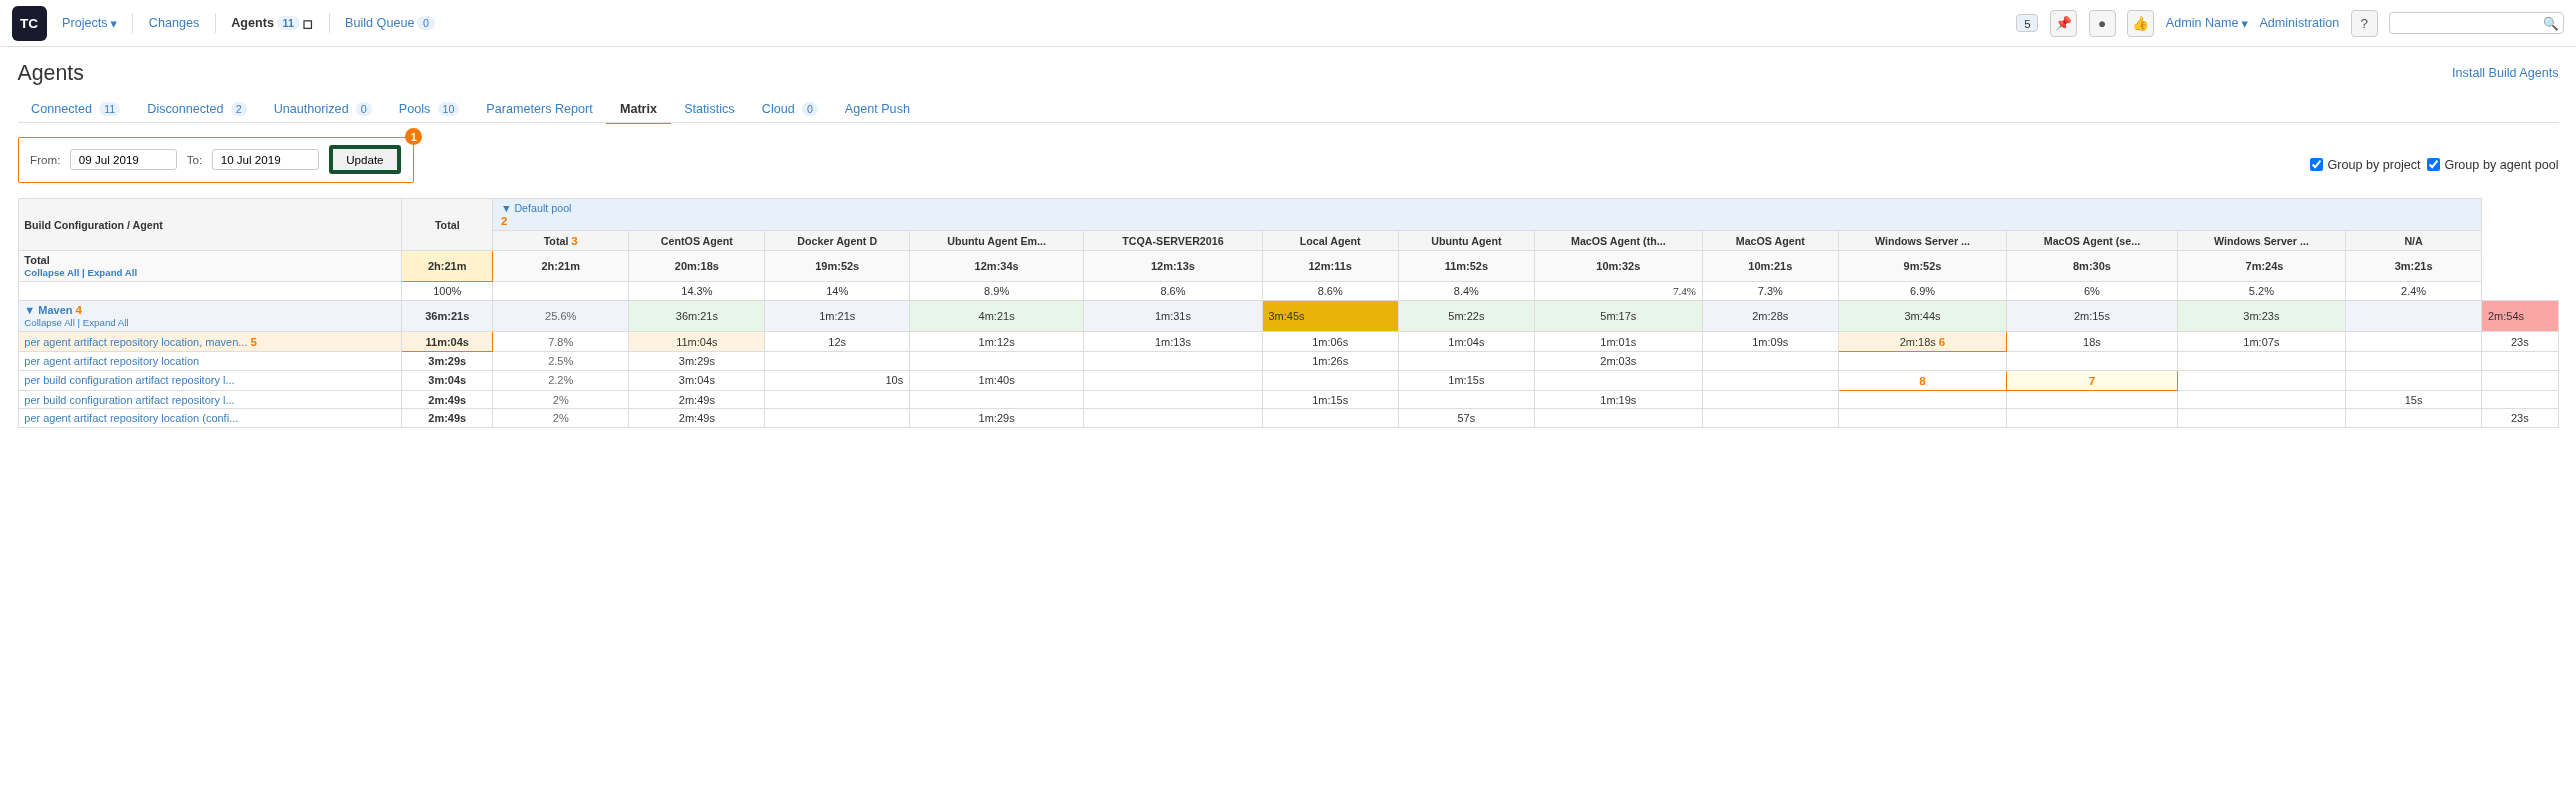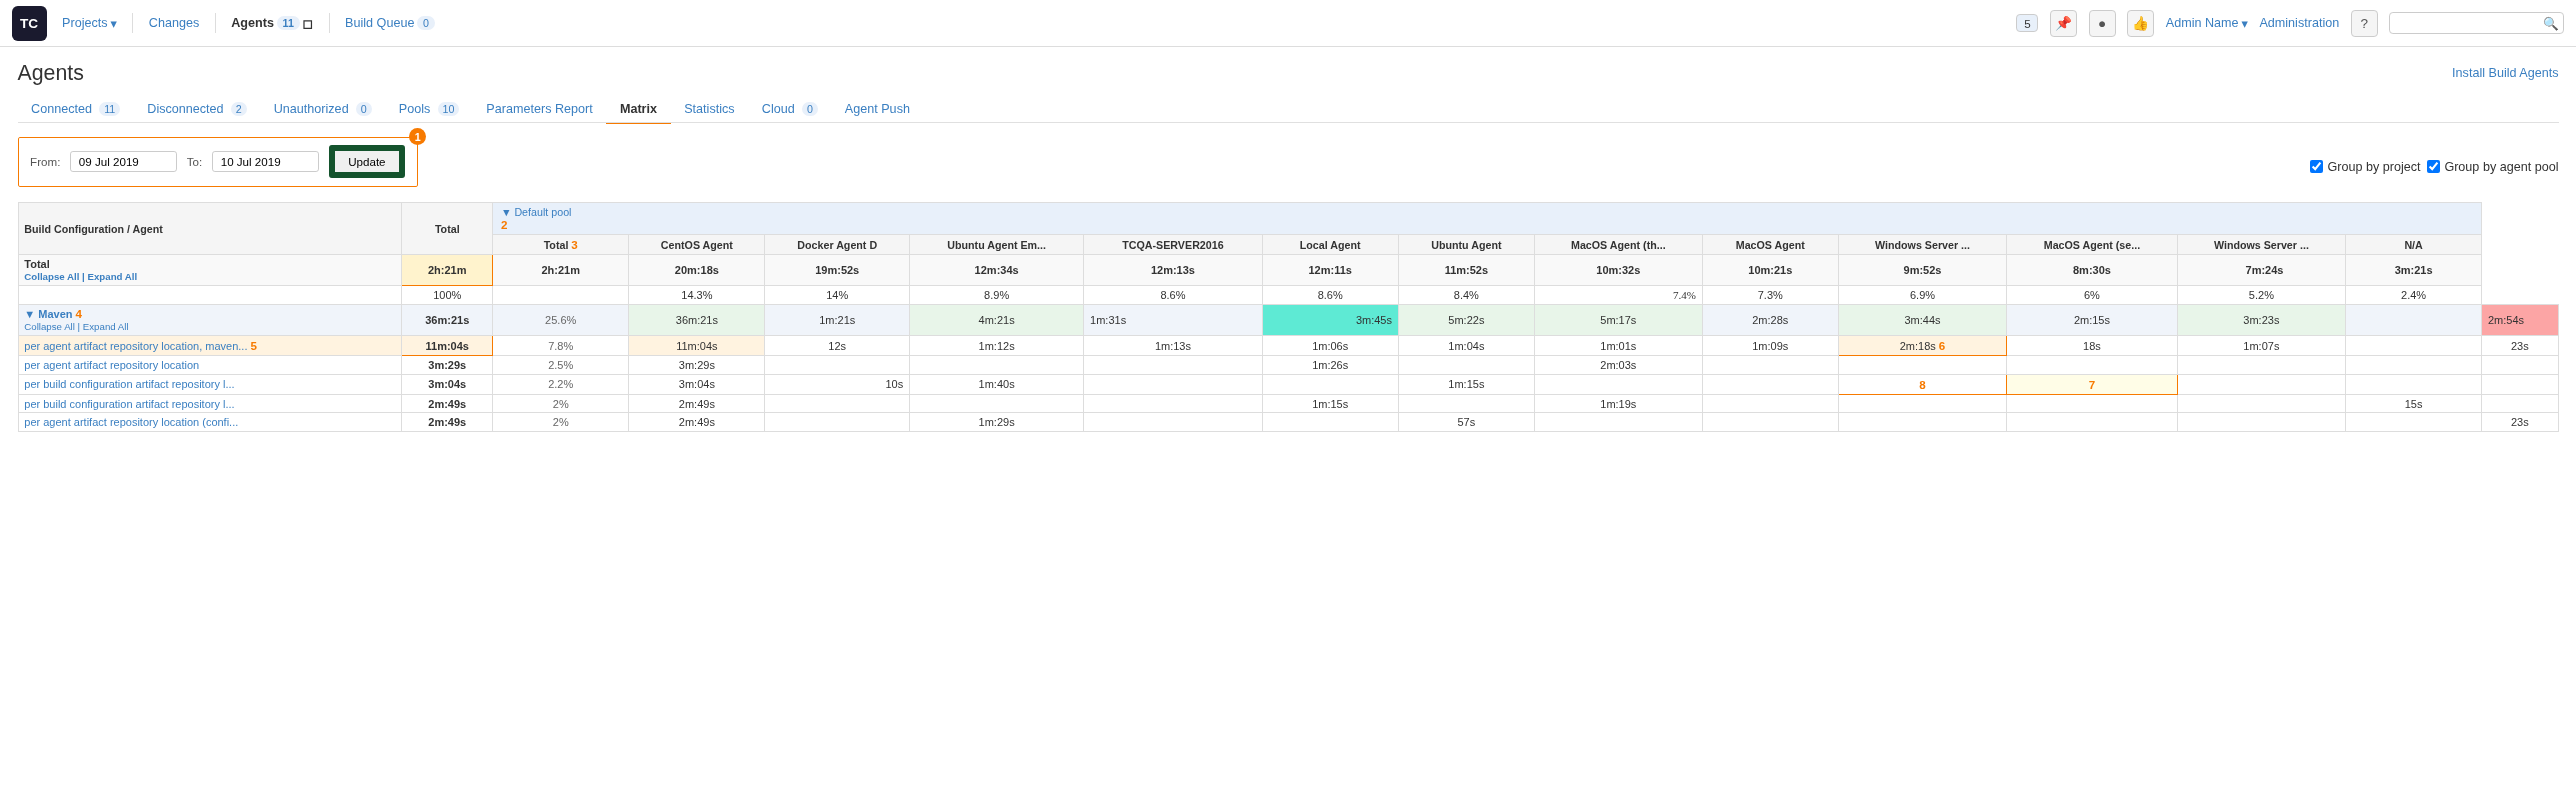--- a/index.html
+++ b/index.html
@@ -114,21 +114,21 @@
     .filter-label { font-size: 11.6px; color: #555; }
     .filter-input {
       border: 1px solid #ccc;
       border-radius: 2.9px;
       padding: 2.9px 7.8px;
       font-size: 11.6px;
       width: 107px;
     }
     .update-btn {
       background: #f0f0f0;
-      border: 6px solid #14532d;
+      border: 4px solid #14532d;
       border-radius: 2.9px;
       padding: 3.9px 13.6px;
       font-size: 11.6px;
       cursor: pointer;
     }
     .filter-num {
       position: absolute;
       top: -9.7px;
       right: -9.7px;
       background: #f77a00;
@@ -364,22 +364,22 @@
             <span style="color:#3a7fc1; font-weight:bold;">▼ Maven</span>
             <span class="num-annotation"> 4</span>
             <br>
             <span class="collapse-link">Collapse All | Expand All</span>
           </td>
           <td style="text-align:center; font-weight:bold;">36m:21s</td>
           <td style="text-align:center; color:#666;">25.6%</td>
           <td style="text-align:center; background:#e8f5e9;">36m:21s</td>
           <td style="text-align:center;">1m:21s</td>
           <td style="text-align:center; background:#e8f5e9;">4m:21s</td>
-          <td style="">1m:31s</td>
-          <td style="text-align:right; background:#5eead4;">3m:45s</td>
+          <td style="text-align:center;">1m:31s</td>
+          <td style="text-align:left; background:#eab308;">3m:45s</td>
           <td style="text-align:center; background:#e8f5e9;">5m:22s</td>
           <td style="text-align:center; background:#e8f5e9;">5m:17s</td>
           <td style="text-align:center;">2m:28s</td>
           <td style="text-align:center; background:#e8f5e9;">3m:44s</td>
           <td style="text-align:center;">2m:15s</td>
           <td style="text-align:center; background:#e8f5e9;">3m:23s</td>
           <td style="text-align:center;"></td>
           <td style="text-align:left; background:#fca5a5;">2m:54s</td>
         </tr>
 

